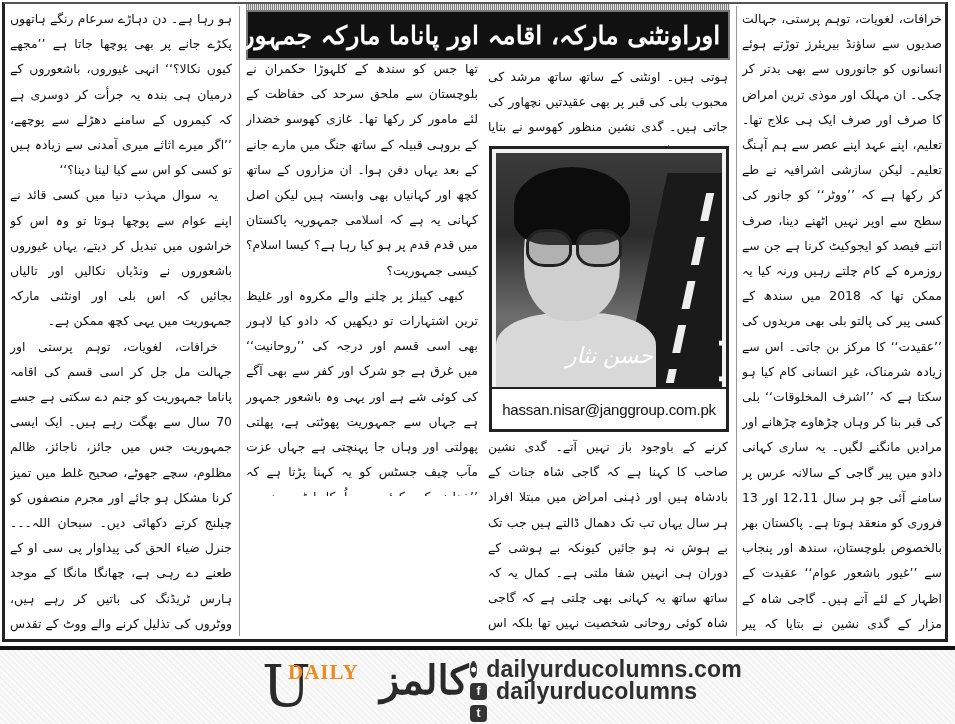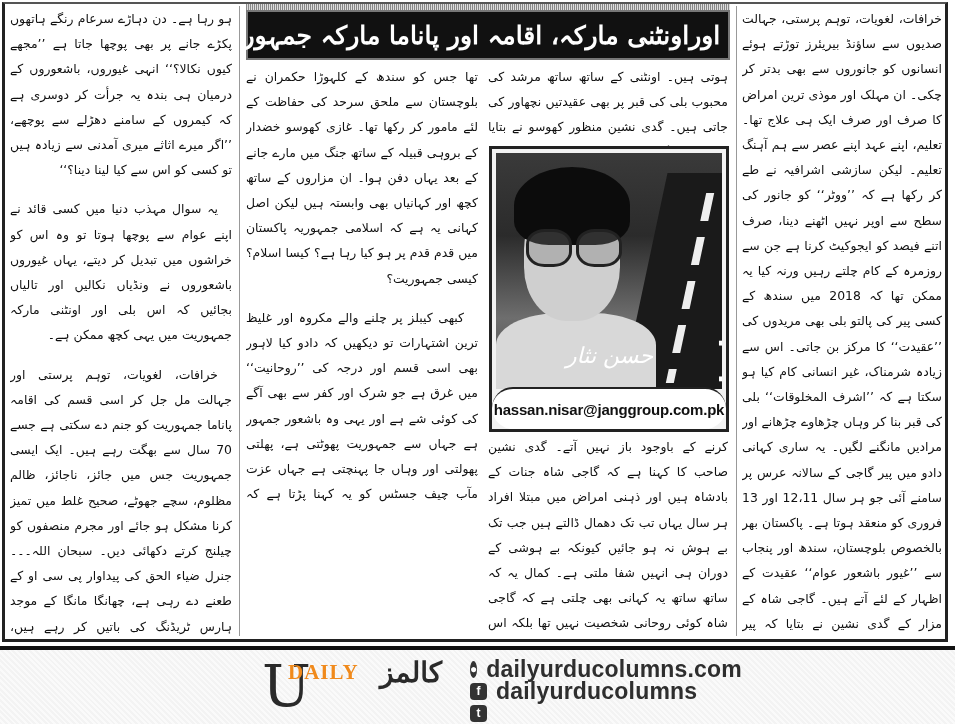--- a/index.html
+++ b/index.html
@@ -22,41 +22,41 @@
   .rule-bottom {
     position:absolute; left:0; top:646px; width:955px; height:4px; background:#111;
   }
   .col {
     position:absolute; direction:rtl; text-align:justify;
     font-family:"DejaVu Sans", sans-serif;
     font-size:12.4px; line-height:25.2px; color:#111;
     overflow:hidden;
   }
   .col p { margin:0; text-align-last:right; }
-  .col p + p { margin-top:14px; }
+  .col p + p { margin-top:0; }
   .col .indent { text-indent:14px; }
   #col-right { left:742px; top:6px; width:200px; height:630px; }
   #col-left  { left:10px;  top:6px; width:222px; height:630px; }
   .col-divider {
     position:absolute; width:1px; background:#999;
   }
   .title-bar {
     position:absolute; left:246px; top:10px; width:484px; height:50px;
     background:#111; border:2px solid #777; box-sizing:border-box;
     display:flex; align-items:center; justify-content:center;
   }
   .title-bar .t {
     direction:rtl; color:#ffffff; font-family:"DejaVu Serif", serif;
     font-size:25px; font-weight:bold; white-space:nowrap;
   }
   .title-shade {
     position:absolute; left:246px; top:4px; width:484px; height:6px;
     background:repeating-linear-gradient(90deg,#888 0 1px,#ddd 1px 2px);
   }
-  #col-mid-a { left:246px; top:64px; width:232px; height:440px; }
+  #col-mid-a { left:246px; top:56px; width:232px; height:440px; }
   #col-mid-b { left:488px; top:64px; width:240px; height:90px; }
   #col-mid-c { left:488px; top:434px; width:240px; height:205px; }
   #col-mid-d { left:246px; top:494px; width:232px; height:142px; }
   .portrait {
     position:absolute; left:489px; top:146px; width:240px; height:286px;
     box-sizing:border-box; border:3px solid #222; background:#f2f2f2;
   }
   .portrait .photo {
     position:absolute; left:4px; top:4px; width:226px; height:236px;
     background:linear-gradient(180deg,#3a3a3a 0%,#2b2b2b 35%,#6e6e6e 70%,#4a4a4a 100%);
@@ -95,22 +95,22 @@
     direction:rtl; transform:rotate(-90deg); transform-origin:right top;
   }
   .photo .sig {
     position:absolute; left:70px; top:190px; color:#ffffff; direction:rtl;
     font-family:"DejaVu Serif", serif; font-size:22px; font-style:italic;text-align:center;
   }
   .portrait .email {
     position:absolute; left:0; bottom:0; width:100%; height:40px;
     background:#ffffff; border-top:2px solid #222;
     display:flex; align-items:center; justify-content:center;
-    font-family:"Liberation Sans", sans-serif; font-weight:bold;
-    font-size:15px; color:#111; letter-spacing:-0.2px;border-radius:21px;
+    font-family:"Liberation Sans", sans-serif; font-weight:normal;
+    font-size:15px; color:#111; letter-spacing:-0.2px;
   }
   .footer {
     position:absolute; left:0; top:650px; width:955px; height:74px;
     background:repeating-linear-gradient(45deg,#f3f3f3 0 2px,#fafafa 2px 4px);
   }
   .brand {
     position:absolute; left:262px; top:0; width:210px; height:74px;
   }
   .brand .U {
     position:absolute; left:0; top:4px; font-family:"DejaVu Serif", serif;
@@ -119,21 +119,21 @@
   .brand .daily {
     position:absolute; left:26px; top:10px; font-family:Liberation Serif, serif;
     font-weight:bold; font-size:21px; color:#f08a1c; letter-spacing:1px;
   }
   .brand .rdu {
     position:absolute; left:36px; top:28px; font-family:"DejaVu Serif", serif;
     font-size:36px; color:#2a2a2a; letter-spacing:-1px;
   }
   .brand .urdu-word {
     position:absolute; left:118px; top:6px; direction:rtl;
-    font-family:"DejaVu Serif", serif; font-size:28px; color:#2a2a2a; font-weight:bold;
+    font-family:"DejaVu Serif", serif; font-size:40px; color:#2a2a2a; font-weight:bold;
   }
   .links {
     position:absolute; left:470px; top:8px; width:260px;
   }
   .link {
     display:flex; align-items:center; height:22px;
   }
   .link .ico {
     width:17px; height:17px; border-radius:4px; background:#333;
     color:#fff; font-family:"Liberation Sans", sans-serif; font-weight:bold;

